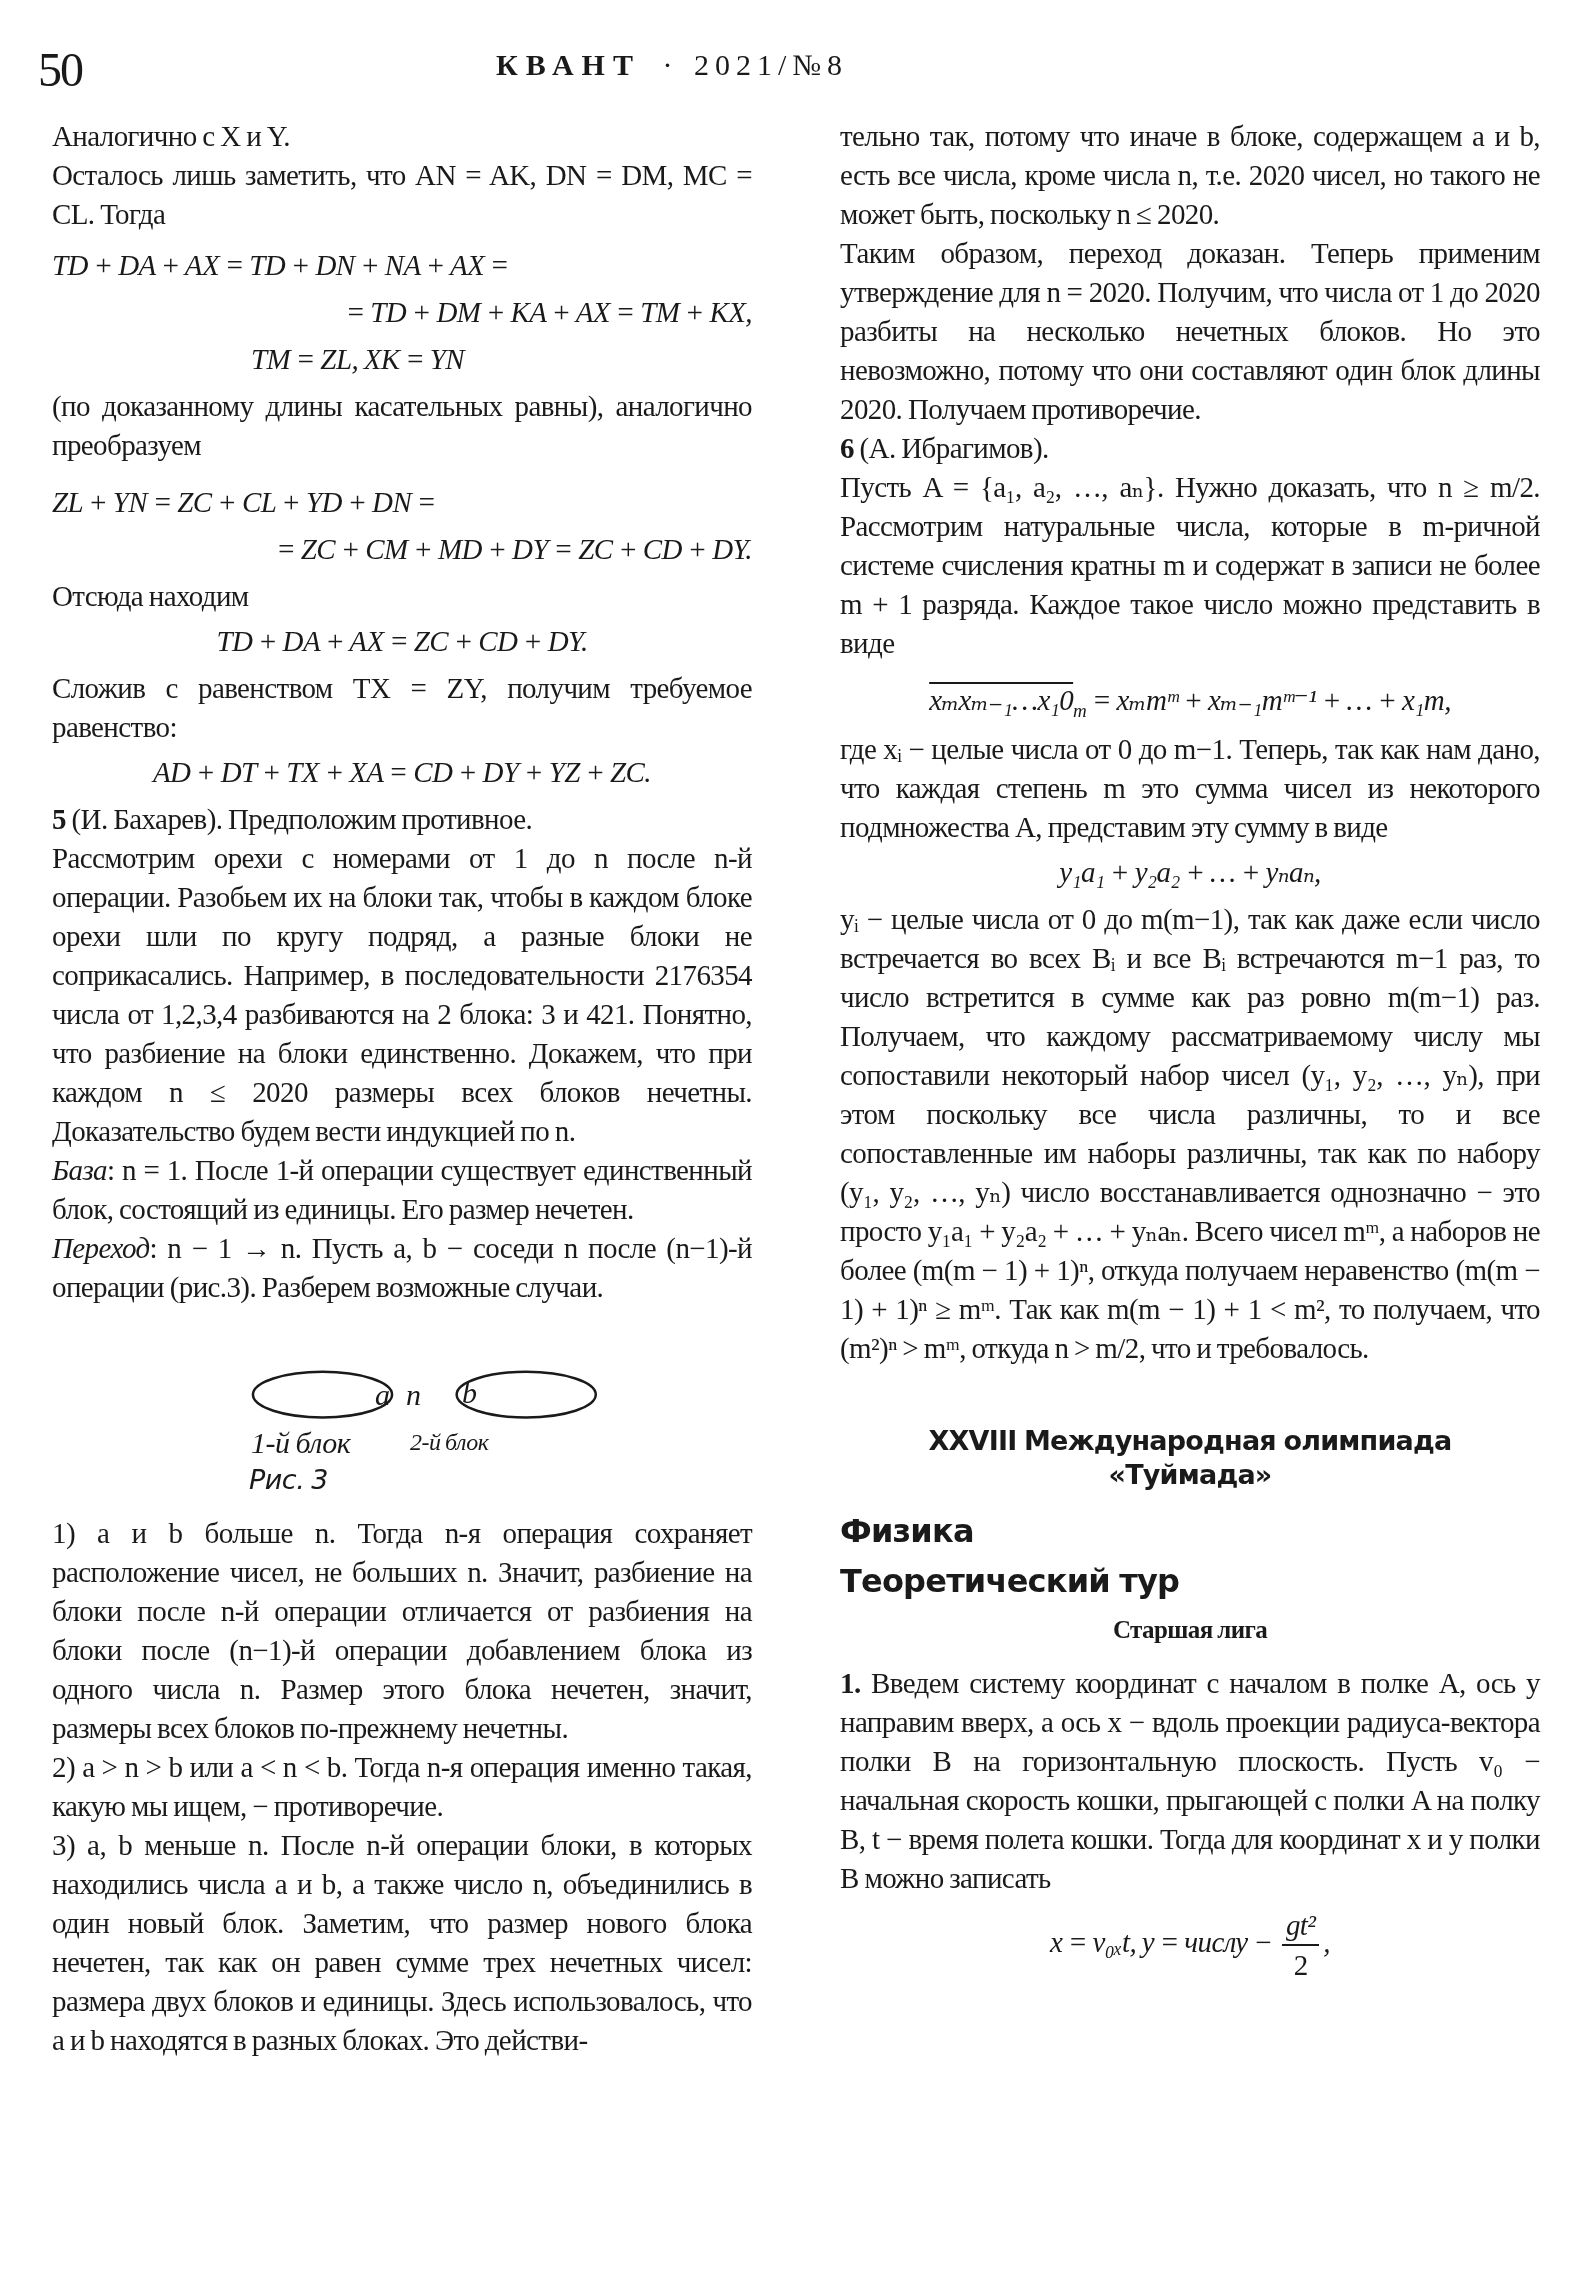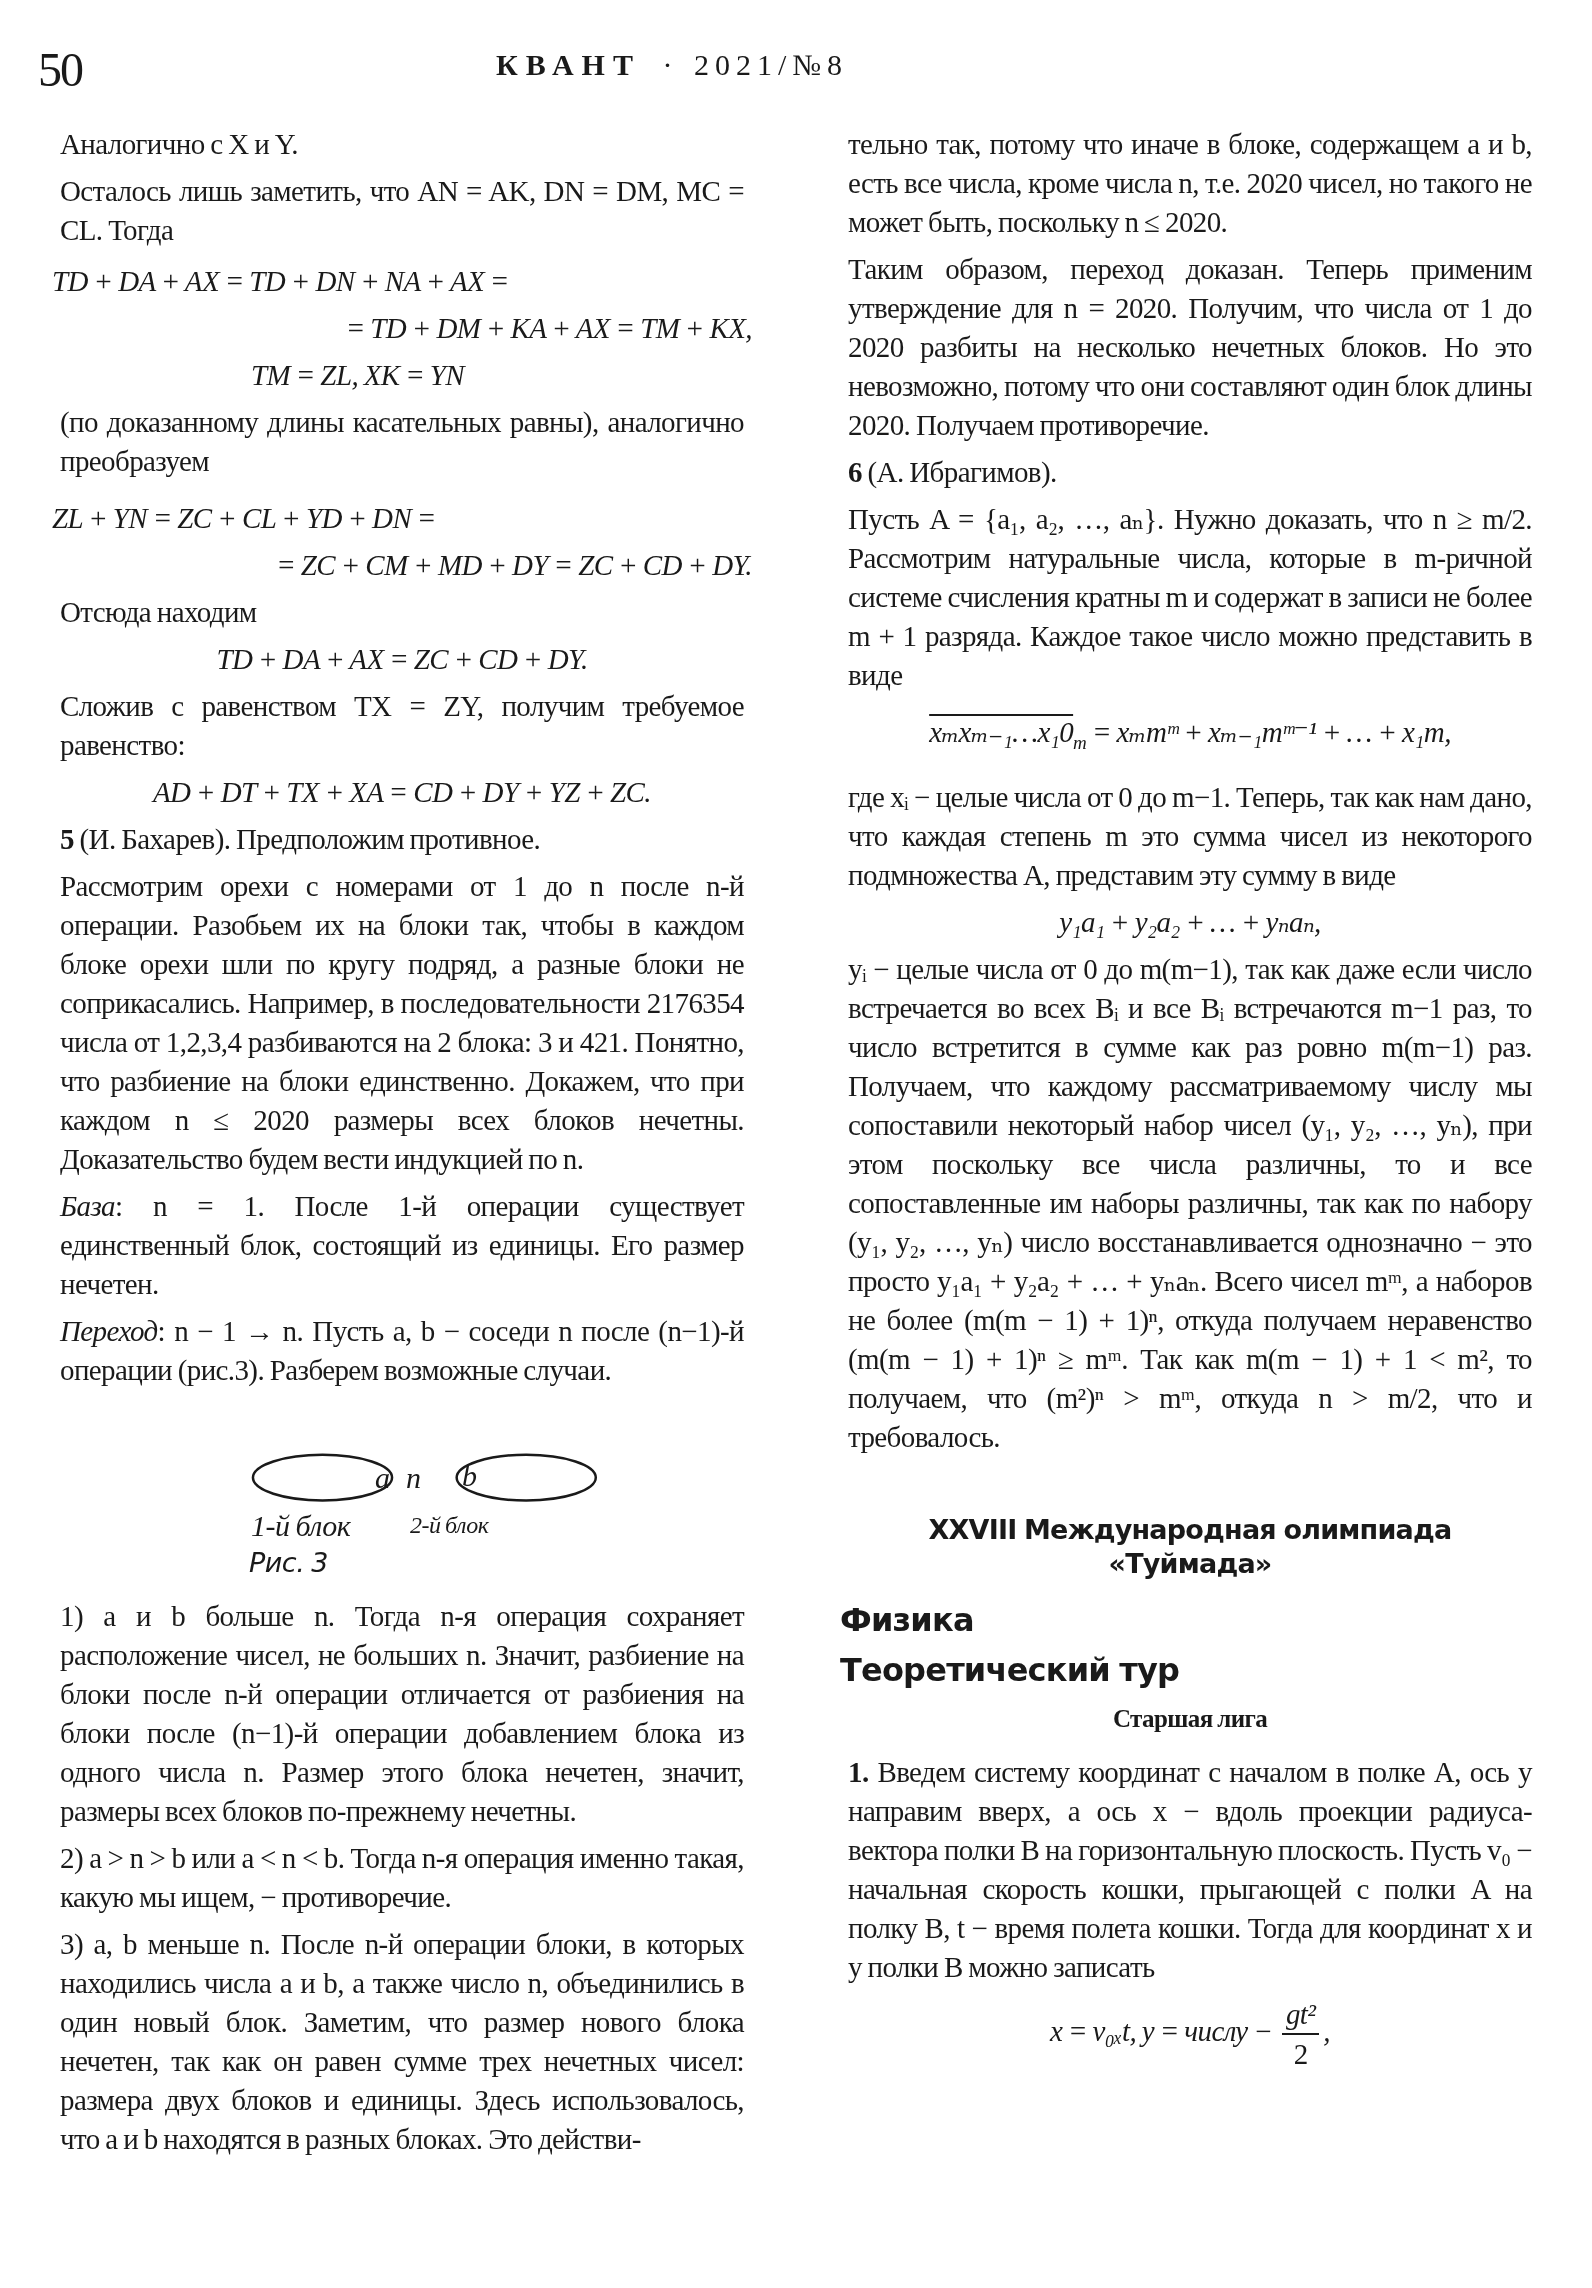--- a/index.html
+++ b/index.html
@@ -9,26 +9,26 @@
   .running-head { position: absolute; left: 0; width: 1344px; top: 48px; text-align: center; font-size: 30px; }
   .running-head .mag { font-weight: bold; letter-spacing: 8px; }
   .running-head .dot { margin: 0 14px; }
   .running-head .issue { letter-spacing: 6px; }
 
   .col { position: absolute; top: 117px; width: 700px; font-size: 29px; line-height: 39px;
          letter-spacing: -0.6px; word-spacing: -1px; }
   .col-left { left: 52px; }
   .col-right { left: 840px; }
 
-  .p { text-align: justify; text-align-last: left; margin: 8px; hyphens: manual; }
+  .p { text-align: justify; text-align-last: left; margin: 0; hyphens: manual; }
   .eq { text-align: center; margin: 6px 0 8px 0; font-style: italic; white-space: nowrap; }
   .eq.left { text-align: left; }
   .eq.indent2 { text-align: left; padding-left: 159px; }
   .eq.gap-top { margin-top: 18px; }
-  .eq.gap-bot { margin-bottom: 26px; }
+  .eq.gap-bot { margin-bottom: 10px; }
   i, .m { font-style: italic; }
   b.num { font-weight: bold; }
   sub, sup { font-size: 19px; line-height: 0; }
   .overline { text-decoration: overline; }
 
   
   .figure { position: relative; height: 159px; margin: 26px 0 22px 0; }
   .figure svg { position: absolute; left: 0; top: 0; }
   .fig-label { position: absolute; font-family: "DejaVu Sans", sans-serif; font-style: italic; font-size: 27px; letter-spacing: -0.5px; }
 

